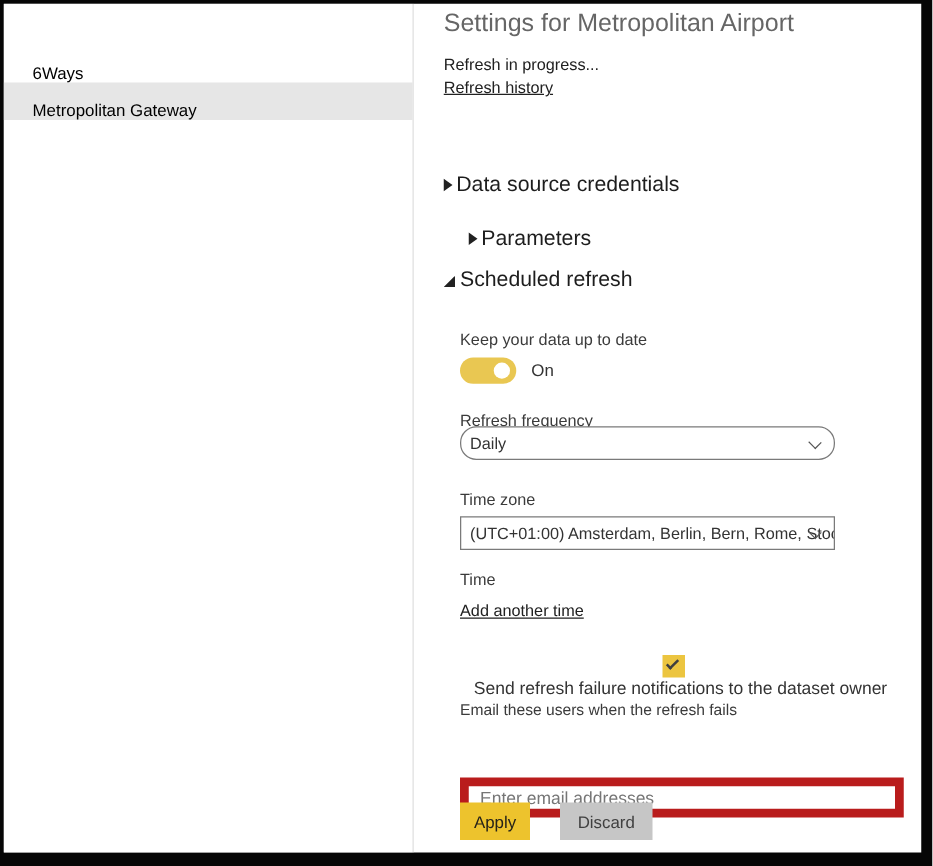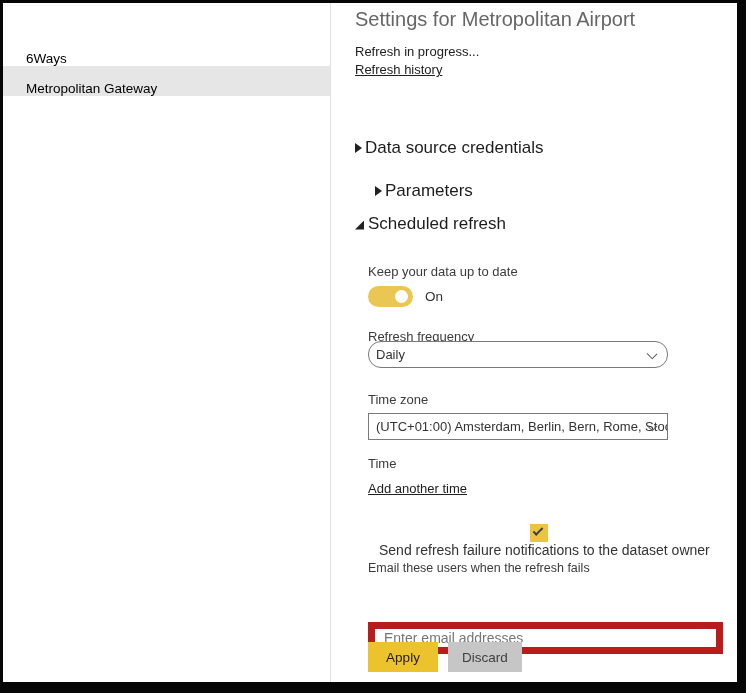--- a/index.html
+++ b/index.html
@@ -174,21 +174,21 @@
     margin-top: 36px;
   }
   .email-input::placeholder { color: #767676; opacity: 1; }
 
   .btn {
     position: absolute; top: 639px; height: 30px;
     border: none; cursor: pointer;
     font-family: "Liberation Sans", sans-serif;
     font-size: 13.5px; color: #252219;
   }
-  .btn-apply   { left: 13px;  width: 70px; background: #edc32d; }
+  .btn-apply   { left: 13px;  width: 56px; background: #edc32d; }
   .btn-discard { left: 93px;  width: 74px; background: #c6c6c6; color: #404040; }
 </style>
 </head>
 <body>
 
 <div class="frame">
   <div class="inner">
 
     <div class="sidebar">
       <div class="side-item first">

